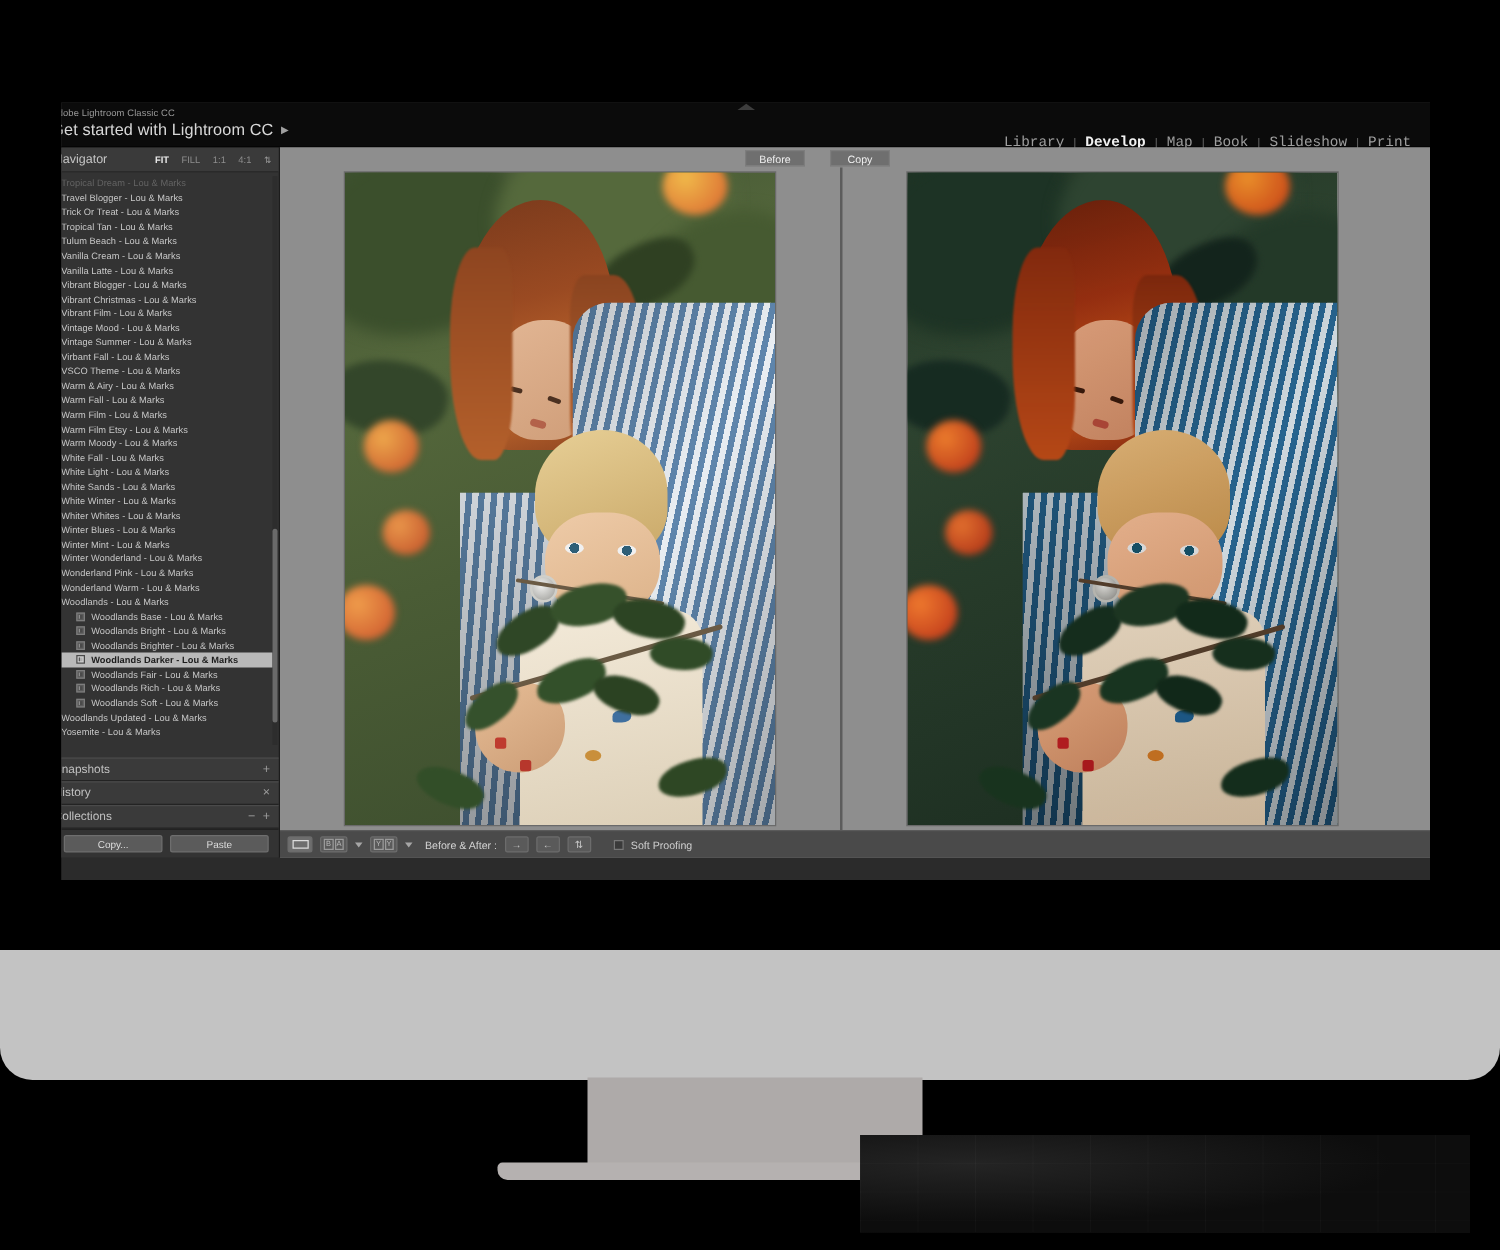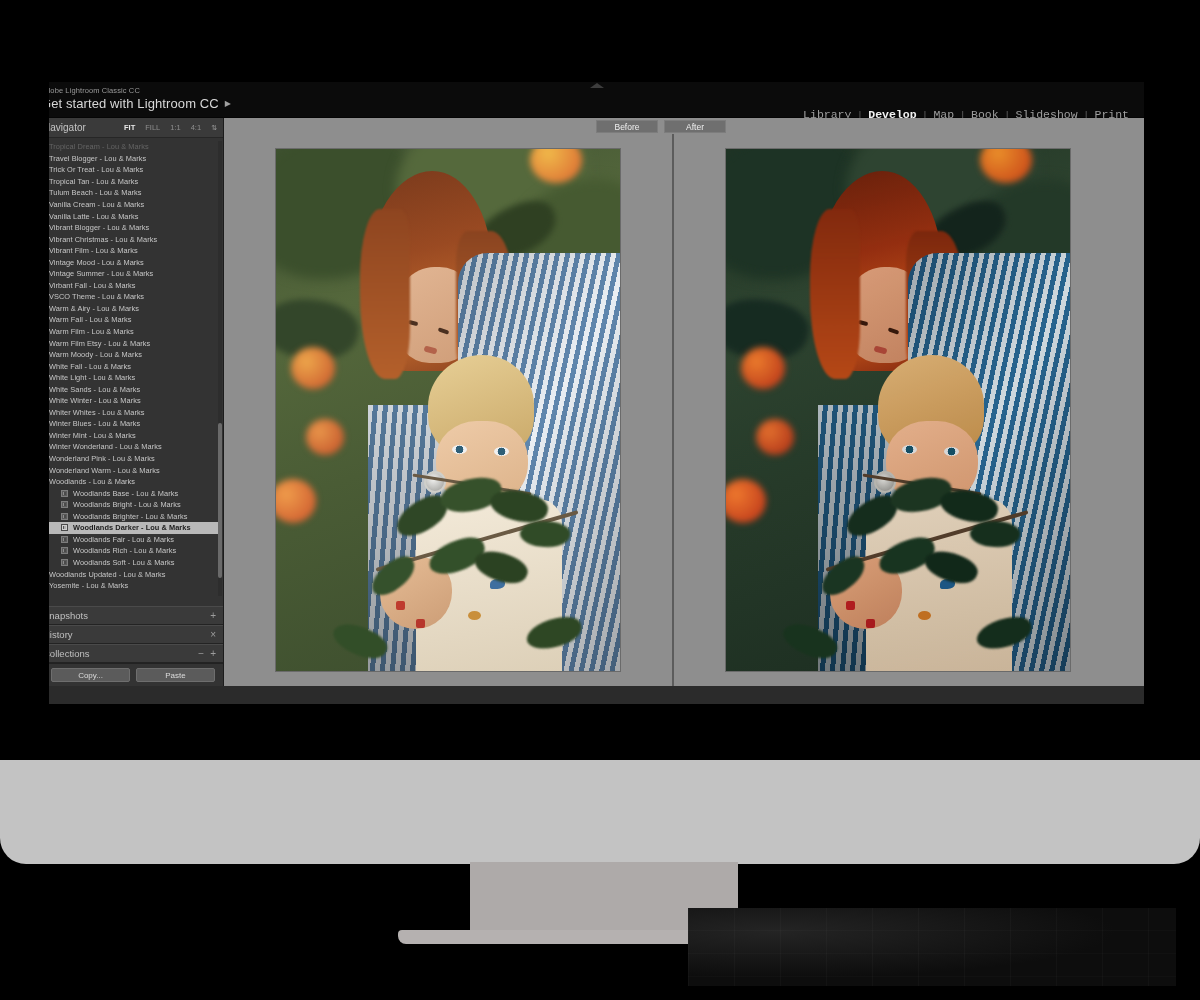--- a/index.html
+++ b/index.html
@@ -133,21 +133,21 @@
   .cp-btn {
     flex: 1; height: 14px; background: #5b5b5b; border: 1px solid #6e6e6e;
     border-radius: 2px; font-size: 8px; color: #dcdcdc;
     display: flex; align-items: center; justify-content: center;
   }
 
   
   .center { flex: 1; background: #8e8e8e; position: relative; display: flex; flex-direction: column; }
   .ba-labels { height: 16px; position: relative; background: #8e8e8e; }
   .ba-tag {
-    position: absolute; top: 2px; height: 13px; width: 62px;
+    position: absolute; top: 2px; height: 13px; width: 48px;
     background: #6f6f6f; border: 1px solid #7d7d7d;
     color: #f0f0f0; font-size: 8.5px; display: flex;
     align-items: center; justify-content: center;
   }
   .ba-tag.before { left: 372px; }
   .ba-tag.after { left: 440px; }
 
   .canvas { flex: 1; display: flex; background: #8e8e8e; position: relative; }
   .pane { flex: 1; display: flex; align-items: center; justify-content: center; position: relative; }
   .pane-split { width: 2px; background: #5c5c5c; }
@@ -420,21 +420,21 @@
             <div class="cp-btn">Copy...</div>
             <div class="cp-btn">Paste</div>
           </div>
         </div>
       </div>
 
       <div class="center">
 
         <div class="ba-labels">
           <div class="ba-tag before">Before</div>
-          <div class="ba-tag after">After</div>
+          <div class="ba-tag after">Copy</div>
         </div>
 
         <div class="canvas">
 
           <div class="pane">
             <div class="photo">
               <div class="ph-bg" style="background:linear-gradient(160deg,#3f5132 0%,#55683c 28%,#4a5c35 55%,#3b4c2d 100%)"></div>
               <div class="leaf softer" style="left:-30px;top:-20px;width:170px;height:150px;background:#3b4f2c;"></div>
               <div class="leaf softer" style="left:120px;top:-40px;width:190px;height:140px;background:#55693c;"></div>
               <div class="leaf softer" style="left:230px;top:30px;width:150px;height:160px;background:#465a31;"></div>
@@ -550,20 +550,41 @@
               <div class="leaf" style="left:92px;top:414px;width:50px;height:26px;background:#284232;transform:rotate(-36deg);"></div>
               <div class="leaf" style="left:244px;top:372px;width:50px;height:26px;background:#233c2d;transform:rotate(6deg);"></div>
               <div class="leaf" style="left:250px;top:470px;width:56px;height:28px;background:#21392b;transform:rotate(-12deg);"></div>
               <div class="leaf" style="left:56px;top:478px;width:56px;height:28px;background:#25402e;transform:rotate(26deg);"></div>
             </div>
           </div>
 
           <div class="right-gutter"></div>
         </div>
 
+        <div class="toolbar">
+          <div class="tb-icon loupe">
+              <i></i>
+            </div>
+          <div class="tb-icon pair">
+              <span>B</span>
+              <span>A</span>
+            </div>
+          <div class="tb-tri"></div>
+          <div class="tb-icon pair">
+              <span>Y</span>
+              <span>Y</span>
+            </div>
+          <div class="tb-tri"></div>
+          <span class="tb-label">Before &amp; After :</span>
+          <div class="tb-swap">→</div>
+          <div class="tb-swap">←</div>
+          <div class="tb-swap">⇅</div>
+          <div class="tb-check" style="margin-left:12px"></div>
+          <span class="soft-proof">Soft Proofing</span>
+        </div>
       </div>
     </div>
 
   </div>
 
   <div class="watermark">
     <div class="wm-tex"></div>
   </div>
 </div>
 

